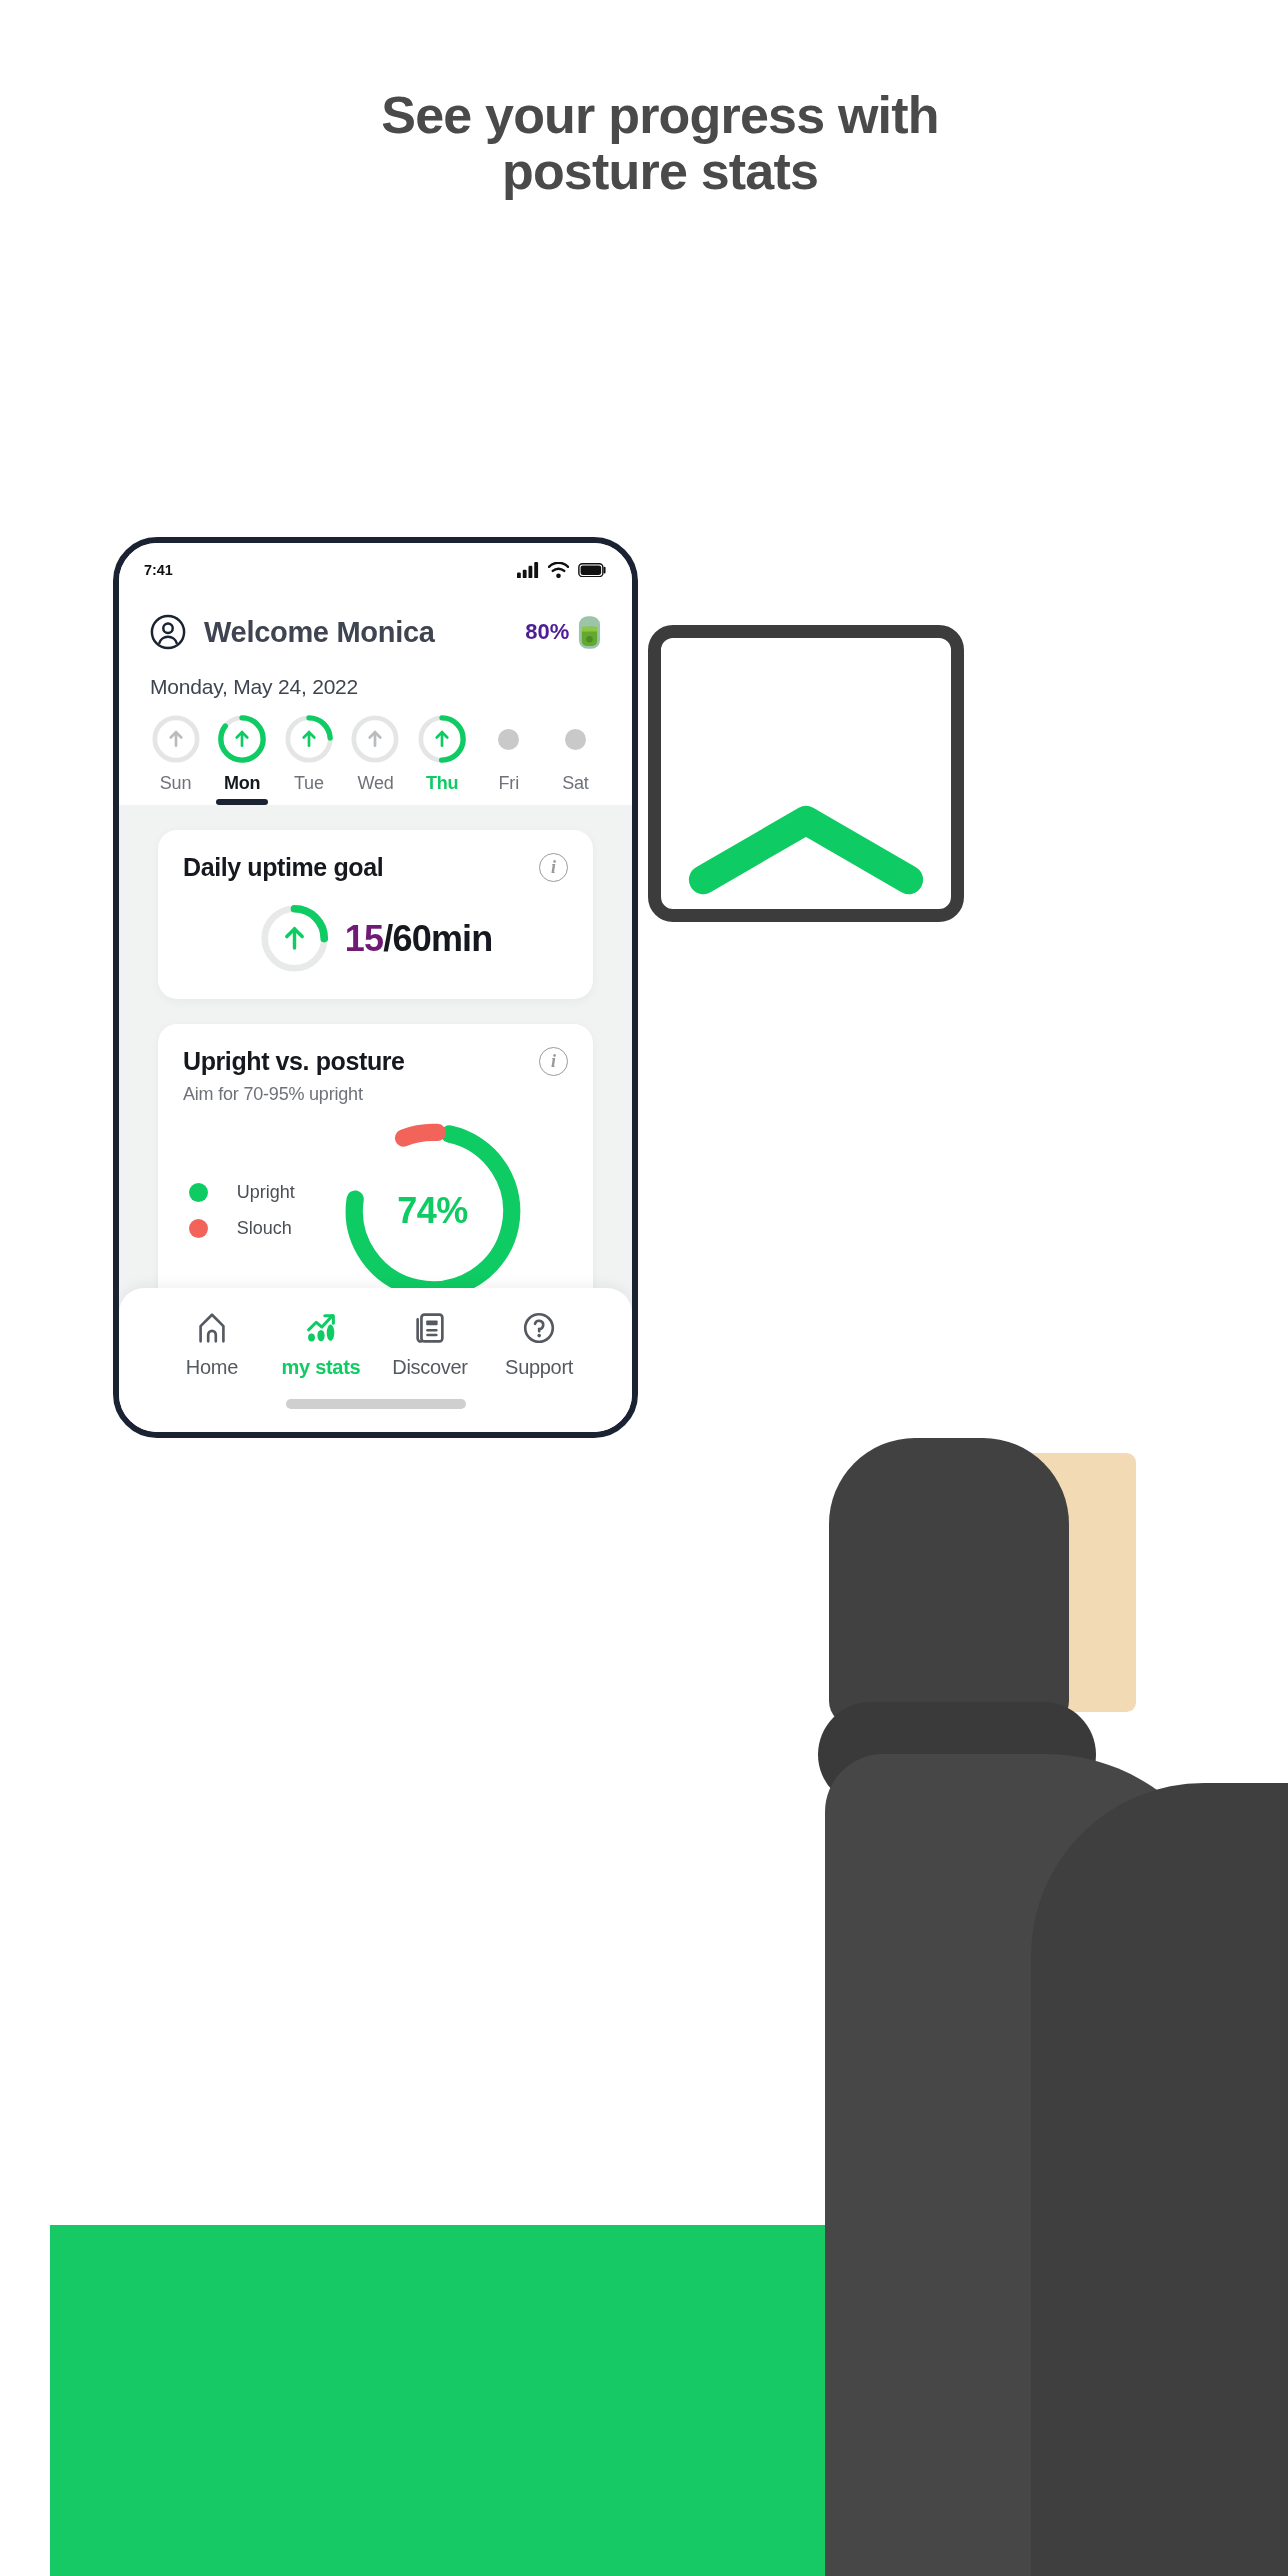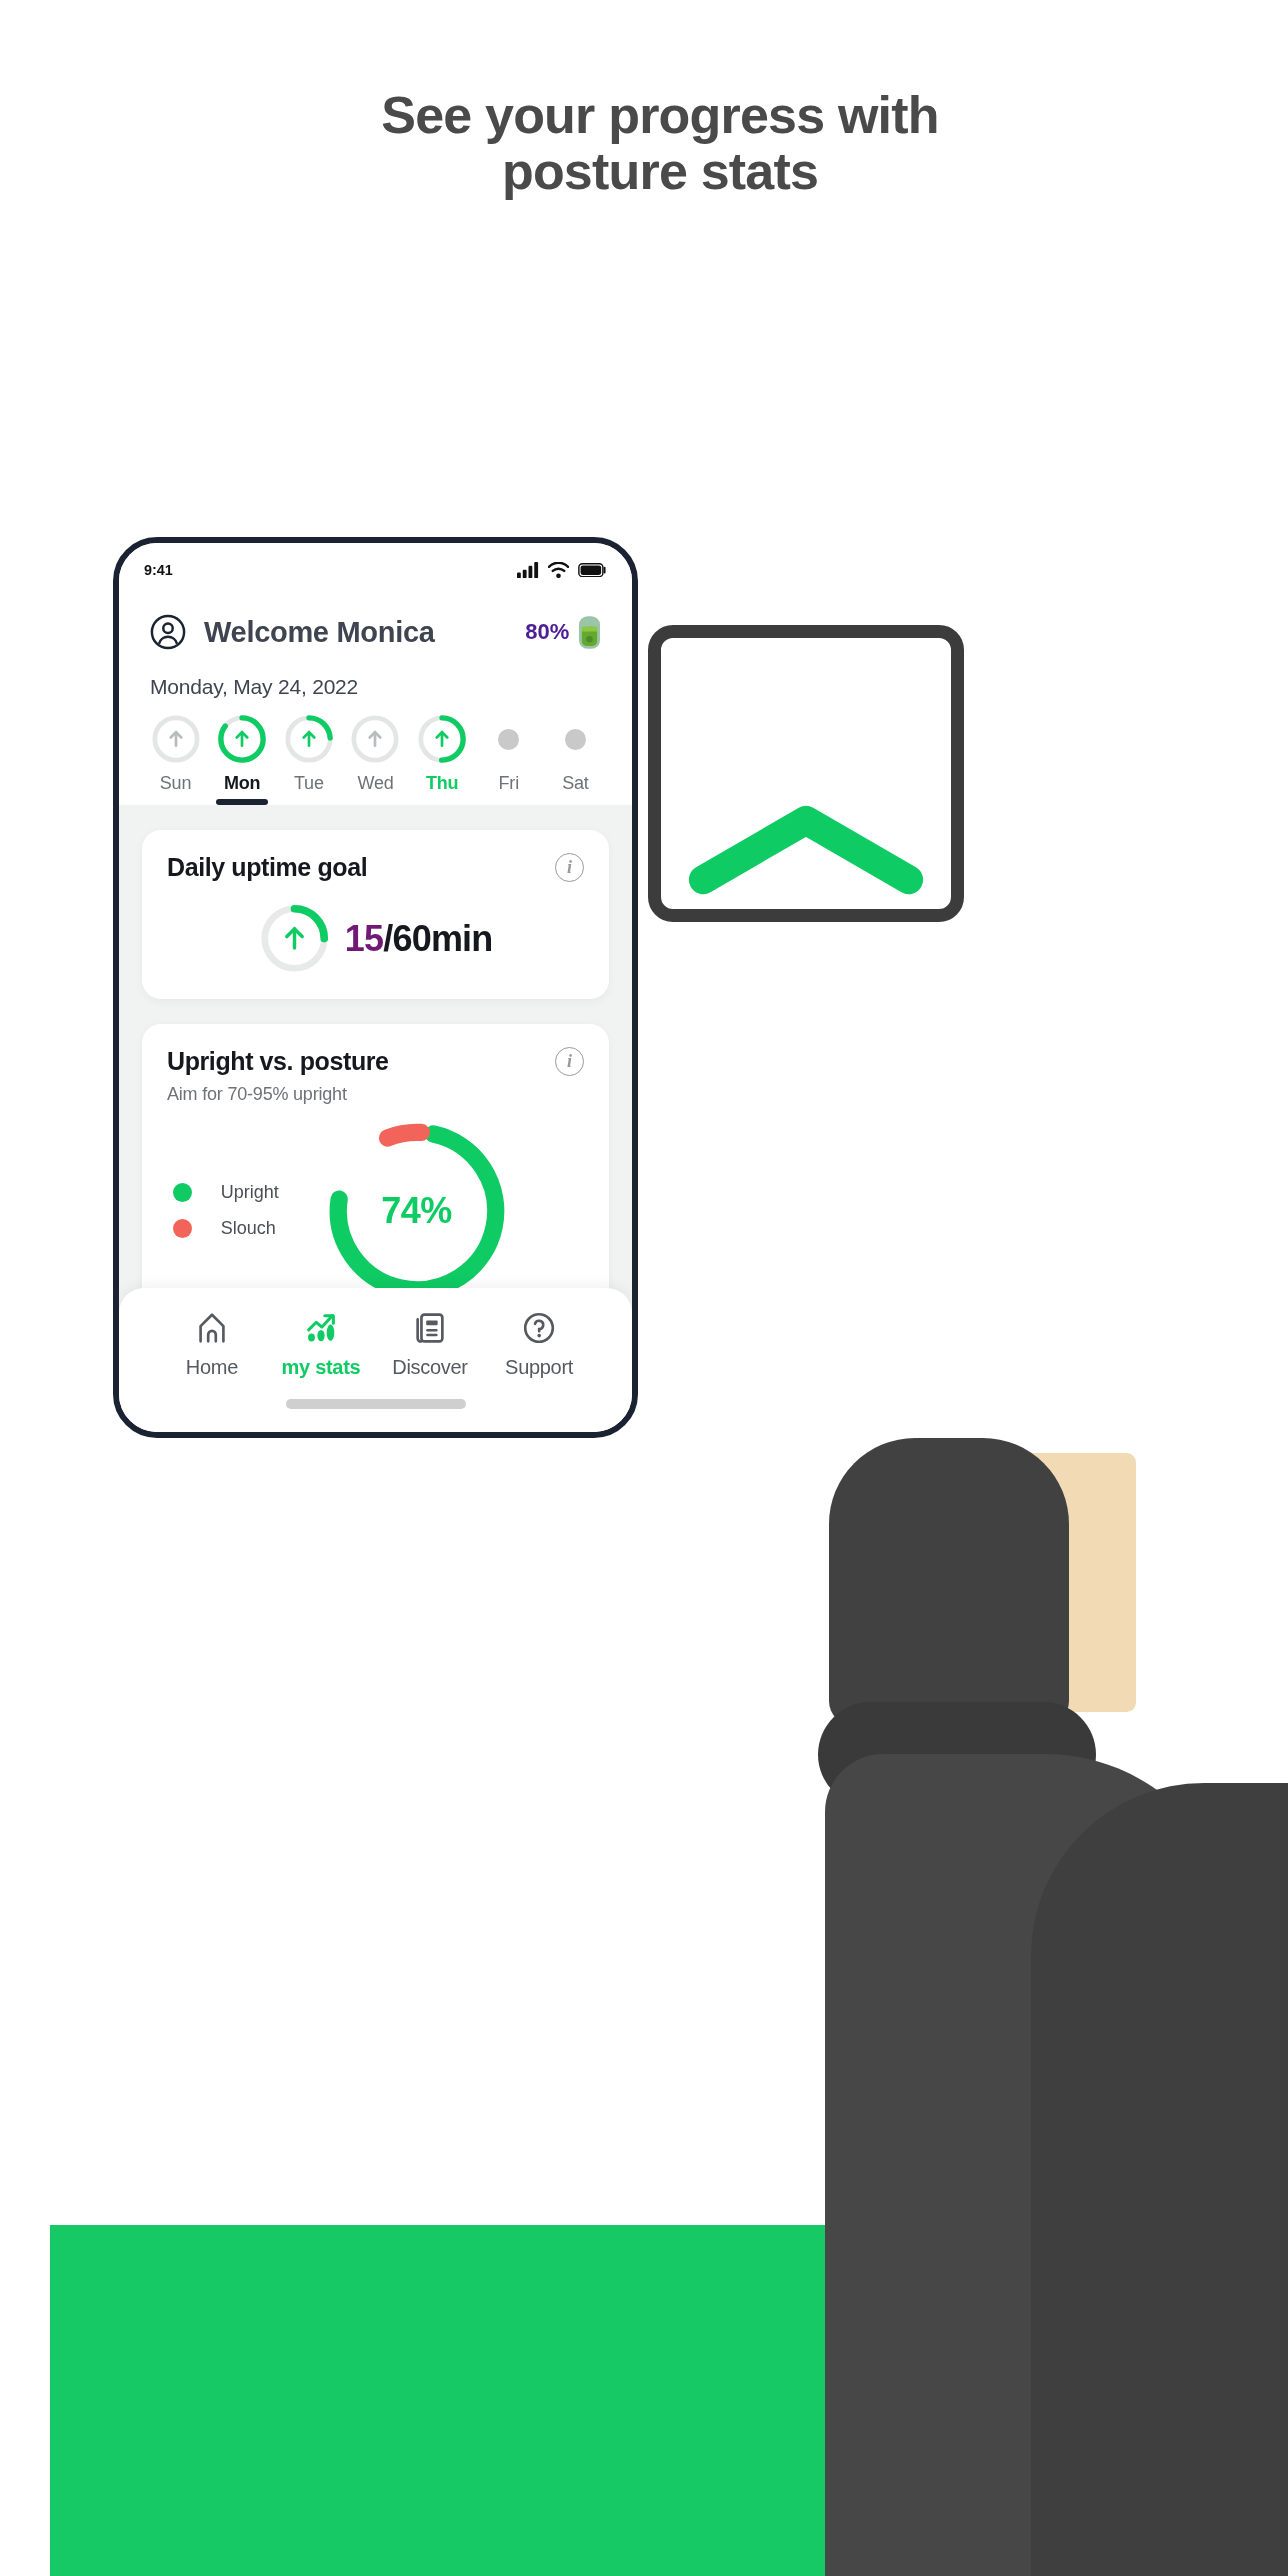--- a/index.html
+++ b/index.html
@@ -112,21 +112,21 @@
     margin-top:8.6px; font-size:18px; color:#6E7278; letter-spacing:-0.2px;text-align:right;
   }
   .day-label.active{ color:#14181F; font-weight:700; }
   .day-label.today{ color:#0FCB63; font-weight:700; }
   .day-underline{
     margin-top:4.8px; width:52px; height:6.7px; border-radius:3.8px; background:#1B2333;
   }
 
   
   .scroll-area{
-    background:#F1F2F2; padding:0 23px;
+    background:#F1F2F2; padding:0 39px;
     height:548px; position:relative; overflow:hidden;
   }
   .card{
     background:#fff; border-radius:19px;
     margin-top:25px; padding:23px 25px 25px 25px;
     box-shadow:0 2.9px 9.6px rgba(0,0,0,0.045);
   }
   .card-head{ display:flex; align-items:flex-start; justify-content:space-between; }
   .card-title{ font-size:25px; font-weight:700; color:#15181F; letter-spacing:-0.4px; }
   .card-sub{ margin-top:7.7px; font-size:18px; color:#6E7278; letter-spacing:-0.2px; }
@@ -199,21 +199,21 @@
 
 <div class="headline">
   <div>See your progress with</div>
   <div>posture stats</div>
 </div>
 
 <div class="phone">
  <div class="phone-inner">
 
   <div class="statusbar">
-    <span class="status-time">9:41</span>
+    <span class="status-time">7:41</span>
     <span class="status-icons">
       <svg width="23" height="16.3" viewBox="0 0 24 17">
         <rect x="0" y="11" width="4" height="6" rx="1.2" fill="#111"></rect>
         <rect x="6" y="8" width="4" height="9" rx="1.2" fill="#111"></rect>
         <rect x="12" y="4" width="4" height="13" rx="1.2" fill="#111"></rect>
         <rect x="18" y="0" width="4" height="17" rx="1.2" fill="#111"></rect>
       </svg>
       <svg width="21" height="16.3" viewBox="0 0 22 17">
         <path d="M1 5 A14 14 0 0 1 21 5" fill="none" stroke="#111" stroke-width="2.6" stroke-linecap="round"></path>
         <path d="M5 9.3 A9 9 0 0 1 17 9.3" fill="none" stroke="#111" stroke-width="2.6" stroke-linecap="round"></path>

